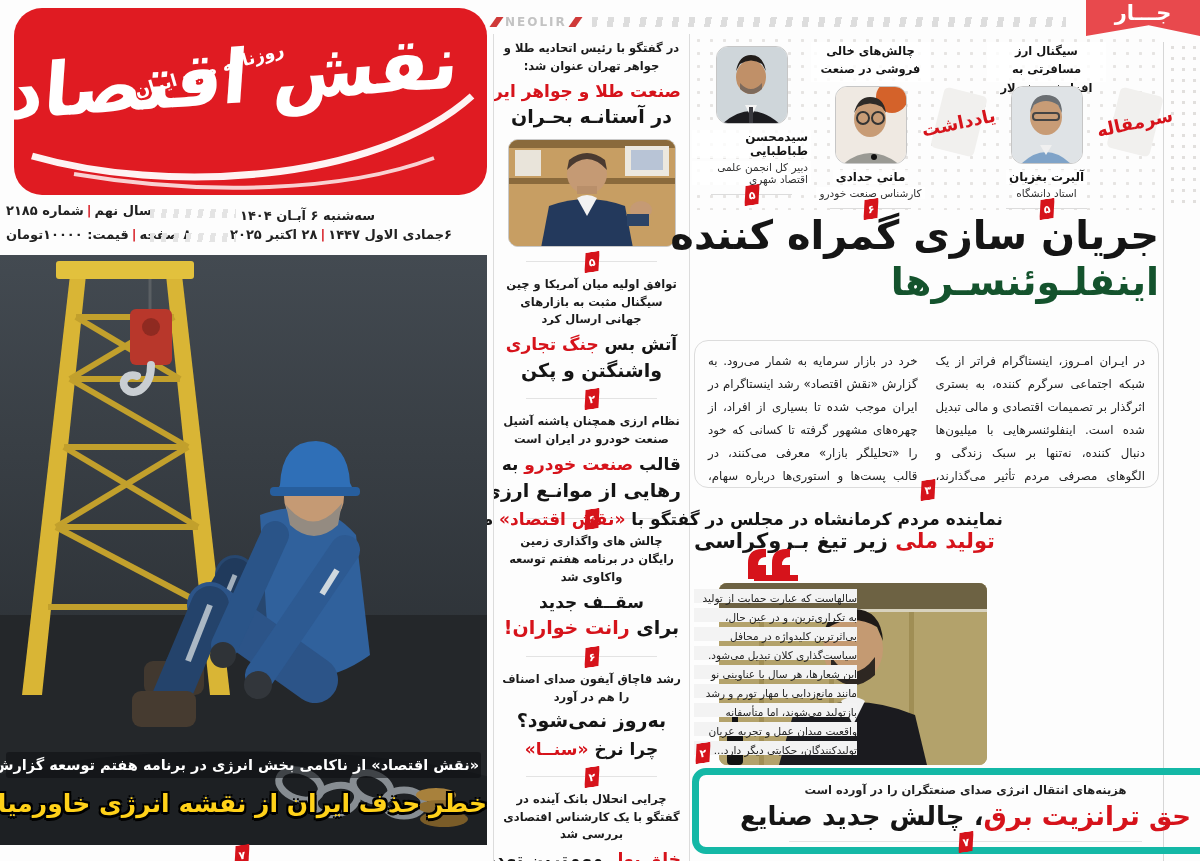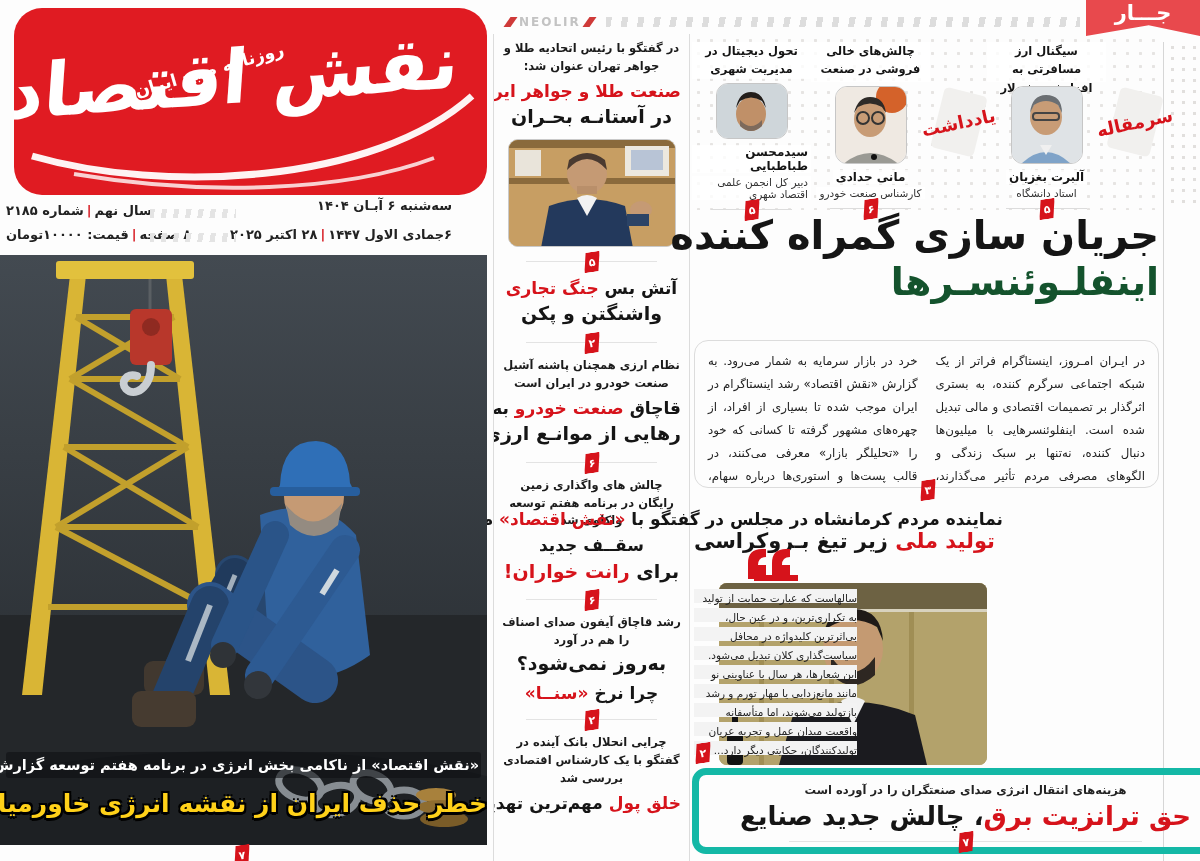--- a/index.html
+++ b/index.html
@@ -16,21 +16,21 @@
   .logo-sub { position:absolute; left:118px; top:52px; color:#fff; font-size:17px; font-weight:bold;
           transform:rotate(-16deg); white-space:nowrap; }
   .logo-swoosh { position:absolute; left:0; bottom:0; }
 
   .meta-row { position:absolute; font-size:13px; font-weight:bold; color:#222; white-space:nowrap; }
   .meta-pipe { color:#d6131b; font-weight:bold; padding:0 3px; }
   .meta-dashes { position:absolute; height:9px;
           background:repeating-linear-gradient(100deg,#e4e4e4 0 5px,transparent 5px 12px); }
 
   
-  .slash-strip { position:absolute; left:502px; top:16px; width:578px; height:12px;
+  .slash-strip { position:absolute; left:488px; top:16px; width:578px; height:12px;
           display:flex; align-items:center; direction:ltr; }
   .red-slash { width:7px; height:10px; background:#cf3a39; transform:skewX(-35deg); margin:0 5px; }
   .wm-text { color:#c3c3c3; font-weight:bold; font-size:12px; letter-spacing:2px; direction:ltr; }
   .gray-slashes { flex:1; height:10px; margin-left:8px;
           background:repeating-linear-gradient(100deg,#dddddd 0 6px,transparent 6px 16px); }
 
   .corner-ribbon { position:absolute; left:1086px; top:0; width:114px; height:36px; background:#e8494d;
           clip-path:polygon(0 0,100% 0,100% 100%,55% 70%,0 100%);
           display:flex; align-items:flex-start; justify-content:center; }
   .corner-ribbon span { color:#fff; font-weight:bold; font-size:21px; line-height:26px; }
@@ -126,21 +126,21 @@
     <div class="logo-title">نقش اقتصاد</div>
     <div class="logo-sub">روزنامه صبح ایران</div>
   </div>
 
   <div class="meta-row" style="left:6px; top:203px;">
     <span>سال نهم</span><span class="meta-pipe">|</span><span>شماره ۲۱۸۵</span>
   </div>
   <div class="meta-row" style="left:6px; top:227px;">
     <span>۸ صفحه</span><span class="meta-pipe">|</span><span>قیمت: ۱۰۰۰۰تومان</span>
   </div>
-  <div class="meta-row" style="left:240px; top:198px; width:212px; text-align:right;">
+  <div class="meta-row" style="left:240px; top:208px; width:212px; text-align:left;">
     <span>سه‌شنبه ۶ آبـان ۱۴۰۴</span>
   </div>
   <div class="meta-row" style="left:240px; top:227px; width:212px; text-align:left;">
     <span>۶جمادی الاول ۱۴۴۷</span><span class="meta-pipe">|</span><span>۲۸ اکتبر ۲۰۲۵</span>
   </div>
   <div class="meta-dashes" style="left:150px; top:209px; width:86px;"></div>
   <div class="meta-dashes" style="left:150px; top:233px; width:86px;"></div>
 
   <div class="slash-strip">
     <div class="red-slash"></div>
@@ -177,30 +177,31 @@
           <ellipse cx="134" cy="70" rx="11" ry="9" fill="#c59a74"></ellipse>
           <rect x="120" y="74" width="22" height="12" fill="#2b4366"></rect>
         </svg>
       </div>
       <div class="brief-sep">
           <div class="badge">۵</div>
         </div>
     </div>
 
     <div>
+      <div class="b-kicker">توافق اولیه میان آمریکا و چین سیگنال مثبت به بازارهای جهانی ارسال کرد</div>
       <div class="b-h b-h1"><span>آتش بس </span><span class="red">جنگ تجاری</span><span></span></div>
       <div class="b-h b-h2"><span>واشنگتن و پکن</span><span class="red"></span></div>
       <div class="brief-sep">
           <div class="badge">۲</div>
         </div>
     </div>
 
     <div>
       <div class="b-kicker">نظام ارزی همچنان پاشنه آشیل صنعت خودرو در ایران است</div>
-      <div class="b-h b-h1"><span>قاچاق </span><span class="red">صنعت خودرو</span><span> به</span></div>
+      <div class="b-h b-h1"><span>قالب </span><span class="red">صنعت خودرو</span><span> به</span></div>
       <div class="b-h b-h2"><span>رهایی از موانـع ارزی</span><span class="red"></span></div>
       <div class="brief-sep">
           <div class="badge">۶</div>
         </div>
     </div>
 
     <div>
       <div class="b-kicker">چالش های واگذاری زمین رایگان در برنامه هفتم توسعه واکاوی شد</div>
       <div class="b-h b-h1"><span>سقــف جدید</span><span class="red"></span><span></span></div>
       <div class="b-h b-h2"><span>برای </span><span class="red">رانت خواران!</span></div>
@@ -271,21 +272,20 @@
         </svg>
       </div>
       <div class="p-name">مانی حدادی</div>
       <div class="p-role">کارشناس صنعت خودرو</div>
       <div class="p-line">
           <div class="badge">۶</div>
         </div>
     </div>
 
     <div class="profile">
-      <div class="p-kicker">تحول دیجیتال در مدیریت شهری</div>
       <div class="p-photo">
         <svg width="72" height="78" viewBox="0 0 72 78">
           <rect width="72" height="78" fill="#cfd6da"></rect>
           <ellipse cx="36" cy="30" rx="15" ry="17" fill="#c09068"></ellipse>
           <path d="M21,24 Q24,8 36,8 Q48,8 51,24 L47,17 Q36,10 25,17 Z" fill="#221d1a"></path>
           <path d="M25,36 Q36,48 47,36 L47,42 Q36,52 25,42 Z" fill="#7d6a5c"></path>
           <path d="M6,78 Q36,50 66,78 Z" fill="#1c1c20"></path>
           <path d="M30,58 L36,70 L42,58 Z" fill="#f4f4f4"></path>
           <rect x="34" y="60" width="4" height="16" fill="#3a3a40"></rect>
         </svg>

